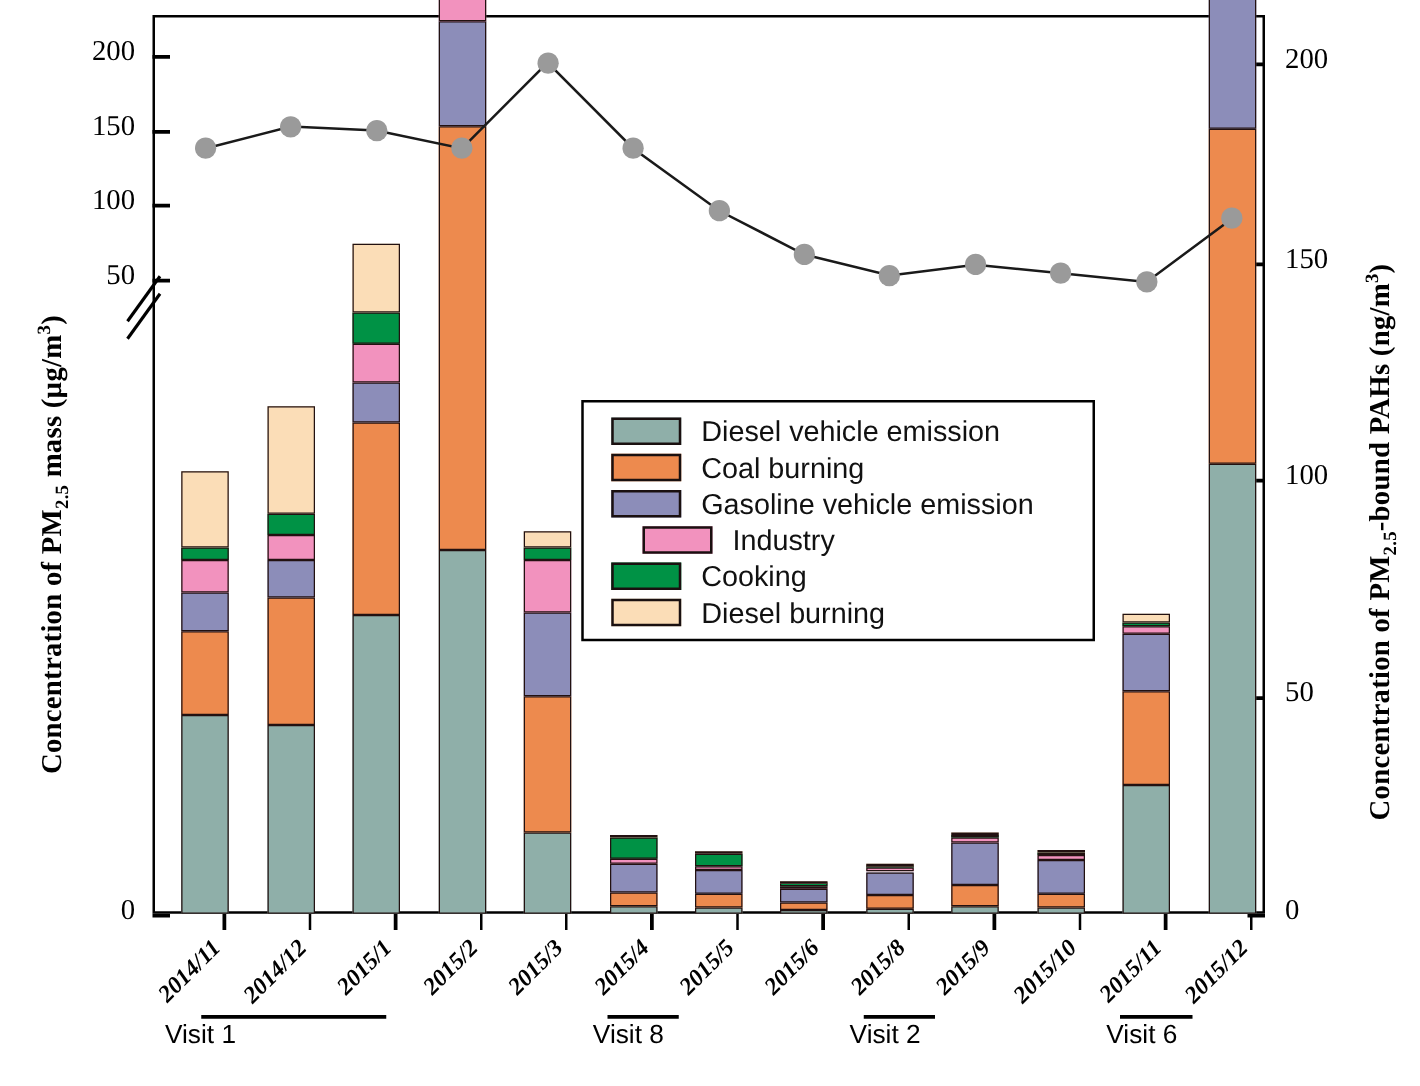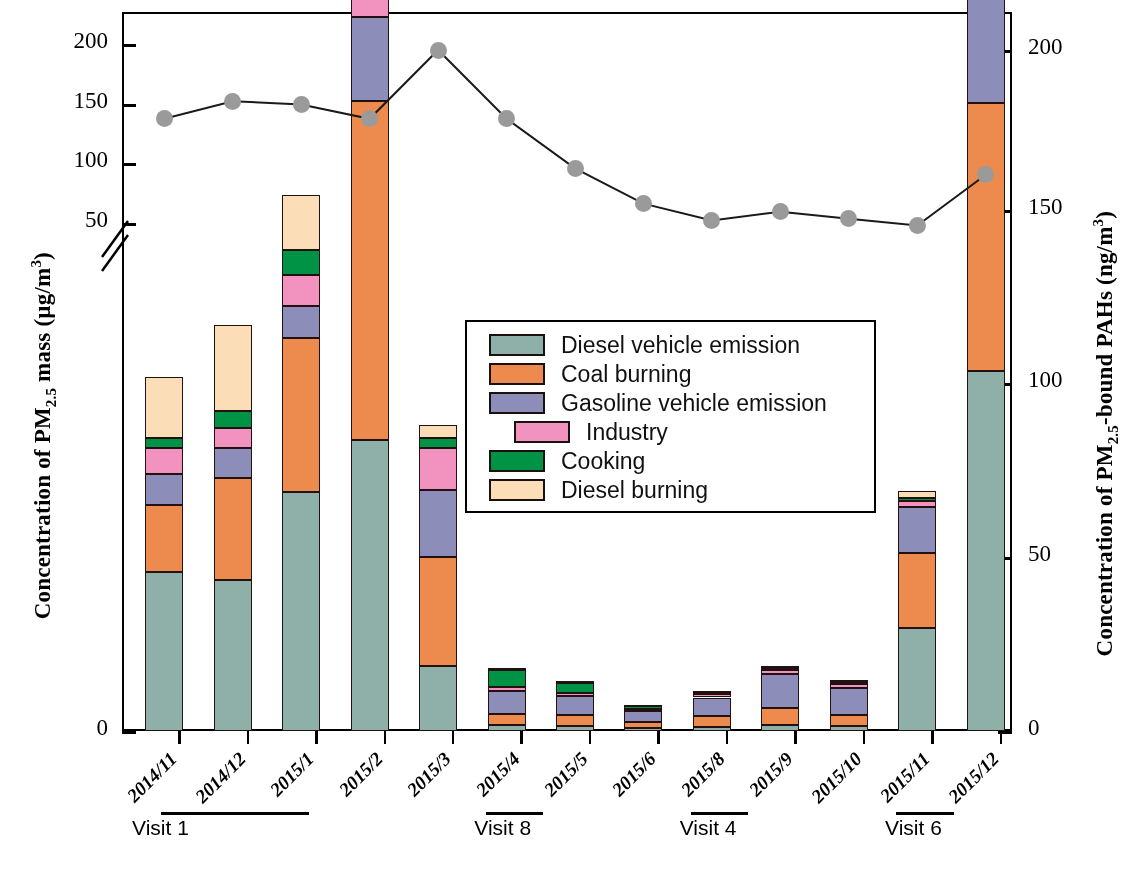--- a/index.html
+++ b/index.html
@@ -242,21 +242,21 @@
       <div class="visit" style="left: 132px; top: 812px; width: 205.385px;">
         <div class="rule" style="width: 147.877px;"></div>
         <div>Visit 1</div>
       </div>
       <div class="visit" style="left: 474.308px; top: 812px; width: 80px;">
         <div class="rule" style="width: 57.6px;"></div>
         <div>Visit 8</div>
       </div>
       <div class="visit" style="left: 679.692px; top: 812px; width: 80px;">
         <div class="rule" style="width: 57.6px;"></div>
-        <div>Visit 4</div>
+        <div>Visit 2</div>
       </div>
       <div class="visit" style="left: 885.077px; top: 812px; width: 80px;">
         <div class="rule" style="width: 57.6px;"></div>
         <div>Visit 6</div>
       </div>
     </div>
 
   <div id="legend">
       <div class="leg-row" style="top: 39px;">
         <div class="leg-sw" style="background: rgb(237, 138, 78);"></div>

